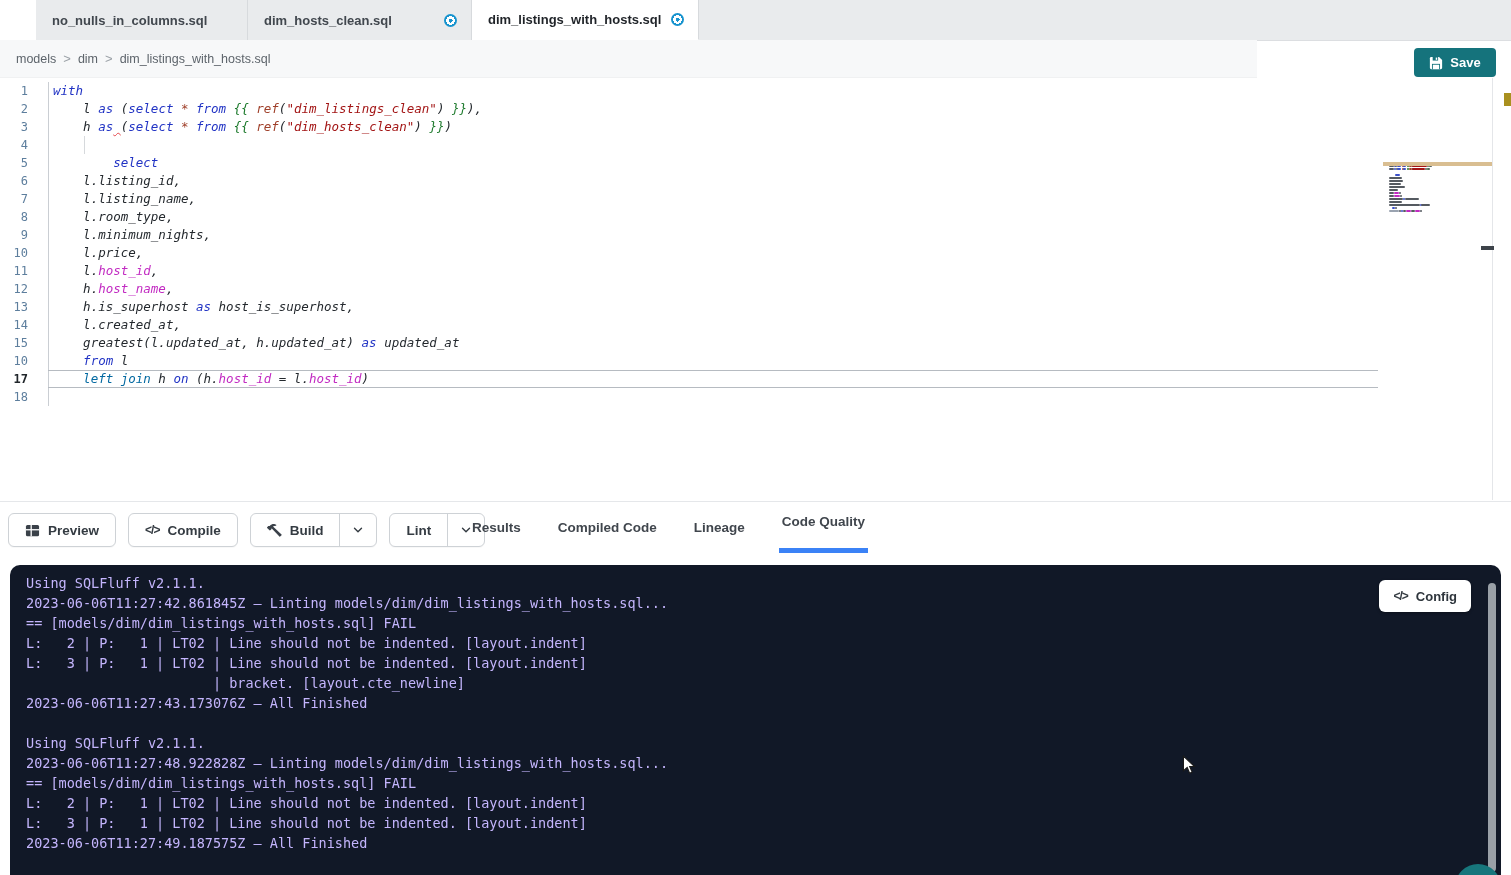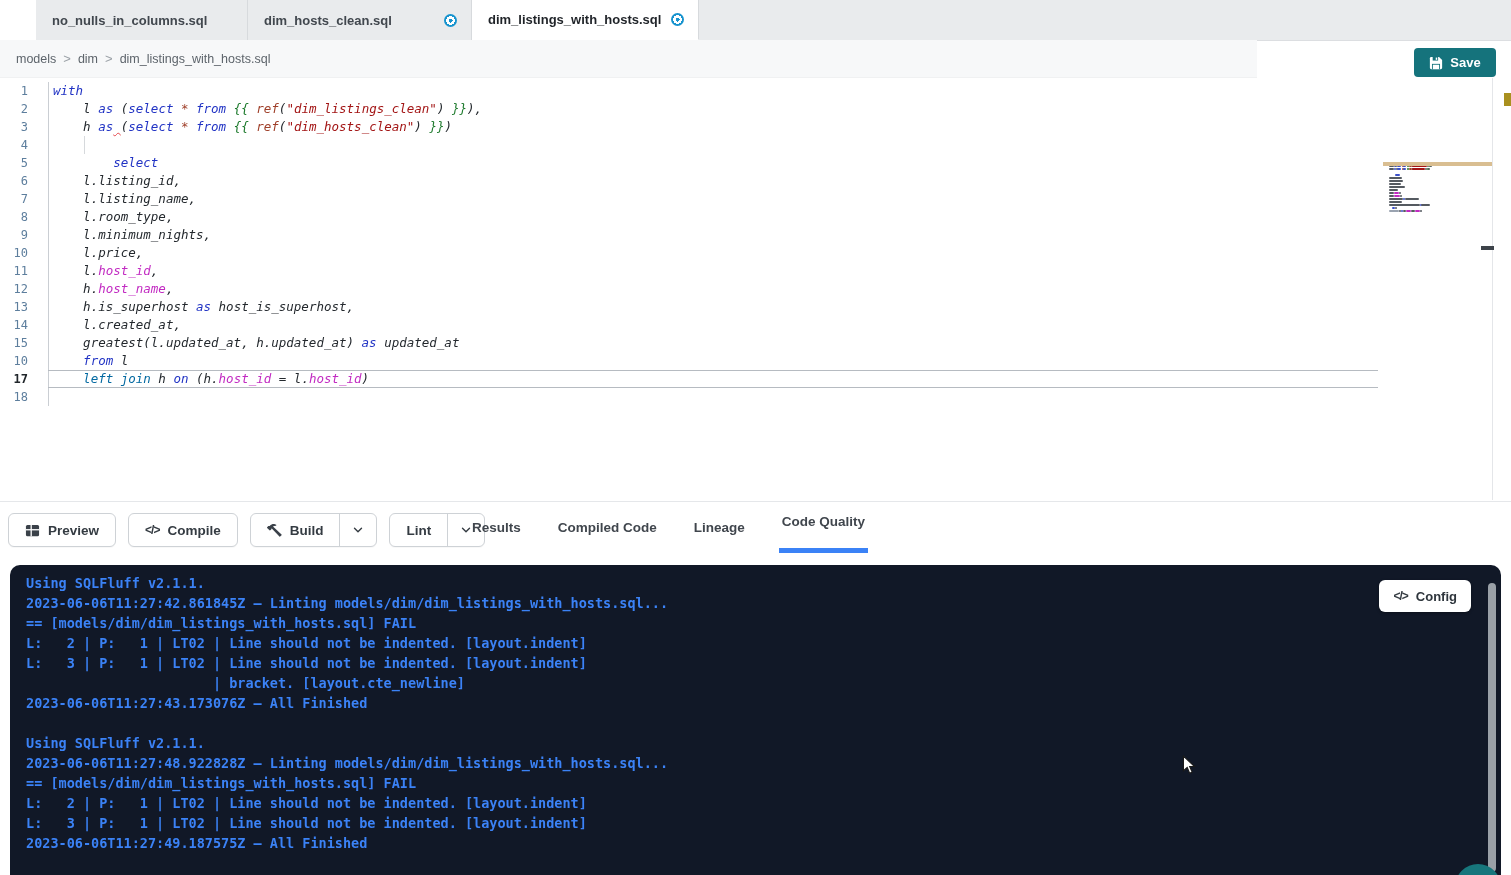--- a/index.html
+++ b/index.html
@@ -64,21 +64,21 @@
   .rtabs{position:absolute;left:469px;top:0;height:51px;display:flex;gap:31px;align-items:stretch;}
   .rtab{display:flex;align-items:center;font-size:13.5px;font-weight:700;color:#40464d;
     cursor:pointer;box-sizing:border-box;padding:0 3px;}
   .rtab.active{border-bottom:5px solid #3b82f6;}
   .rtab.active span{transform:translateY(-4px);}
   
   .terminal{position:absolute;left:10px;top:565px;width:1491px;height:310px;background:#111827;
     border-radius:10px 10px 0 0;overflow:hidden;}
   .term-lines{position:absolute;left:16px;top:8px;}
   .tline{height:20px;line-height:20px;white-space:pre;font-family:"DejaVu Sans Mono",monospace;
-    font-size:13.5px;font-weight:700;color:#3b82f6;}
+    font-size:13.5px;font-weight:400;color:#c4b5fd;}
   .configbtn{position:absolute;right:30px;top:15px;height:32px;background:#ffffff;border-radius:6px;
     display:flex;align-items:center;gap:8px;padding:0 14px;cursor:pointer;
     font-size:13px;font-weight:700;color:#2e353c;box-shadow:0 1px 3px rgba(0,0,0,0.35);}
   .term-scroll{position:absolute;right:5px;top:18px;width:8px;height:289px;background:#9aa0a7;border-radius:4px;}
   .fab{position:absolute;left:1455px;top:864px;width:46px;height:46px;border-radius:50%;
     background:#17767c;}
   
   .cursor{position:absolute;left:1180px;top:755px;pointer-events:none;z-index:50;}
 </style>
 </head>

